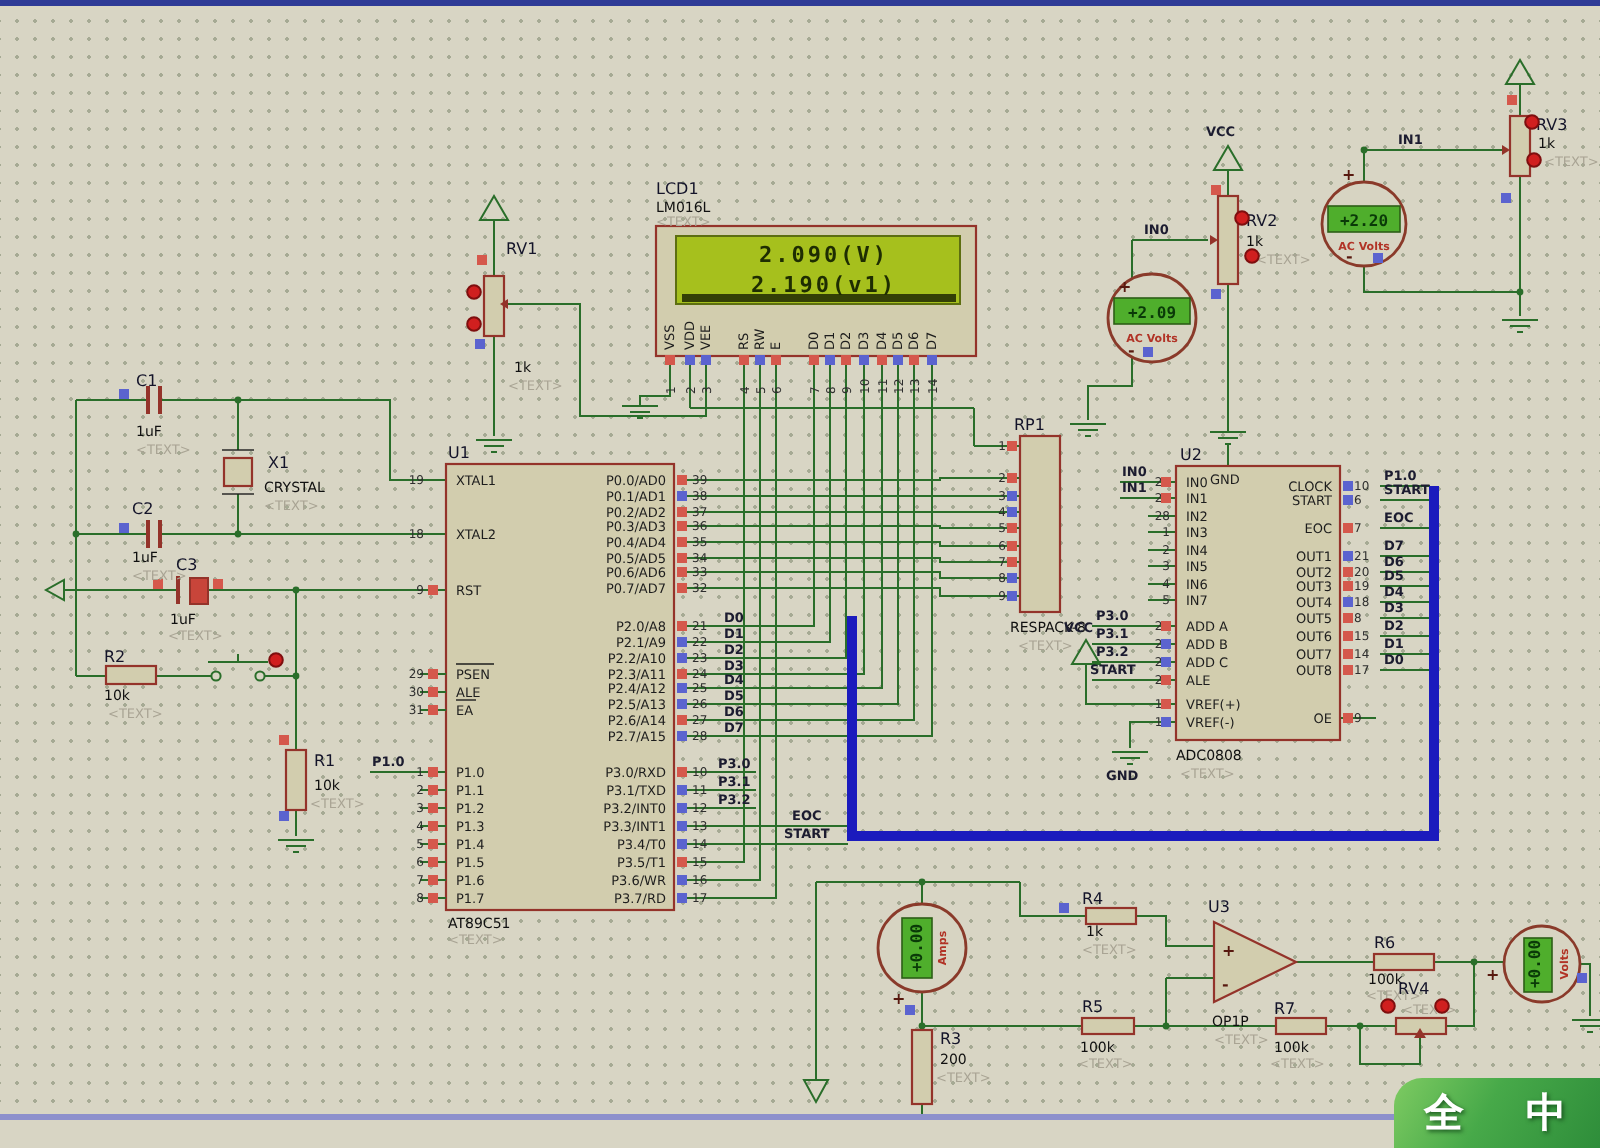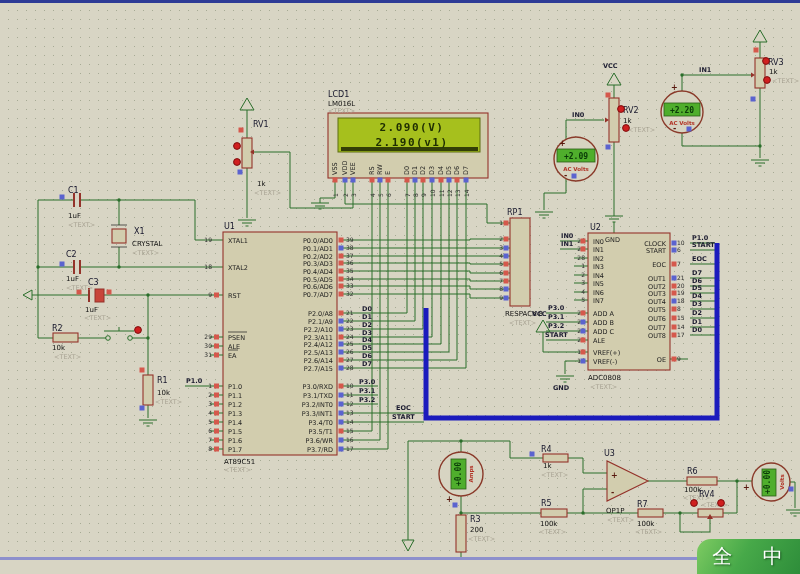--- a/index.html
+++ b/index.html
@@ -3,21 +3,21 @@
 <meta charset="utf-8">
 <style>
   html,body{margin:0;padding:0;background:#b9b6a8}
   .canvas{position:relative;width:800px;height:574px;background:#d8d5c4;overflow:hidden;font-family:"DejaVu Sans",sans-serif}
   .canvas::before{content:"";position:absolute;left:0;top:3px;right:0;bottom:14px;
     background-image:radial-gradient(#a6aa94 0.9px,transparent 1px);background-size:9px 9px;background-position:4px 3px;pointer-events:none}
   .topbar{position:absolute;top:0;left:0;width:800px;height:3px;background:#2e3b96}
   .botbar{position:absolute;top:557px;left:0;width:800px;height:3px;background:#8d90cc}
   .watermark{position:absolute;left:697px;top:539px;width:103px;height:35px;
     background:linear-gradient(120deg,#7ecb62 0%,#47a949 45%,#2e8d3a 100%);
-    border-top-left-radius:14px;color:#fff;font-weight:normal;font-size:20px;
+    border-top-left-radius:14px;color:#fff;font-weight:bold;font-size:20px;
     display:flex;align-items:center;justify-content:center;letter-spacing:12px;padding-left:10px;
     text-shadow:1px 1px 2px #19551f;box-sizing:border-box}
   svg{position:absolute;left:0;top:0}
   .w{fill:none;stroke:#2a6e2a;stroke-width:1}
   .bus{fill:none;stroke:#1b1bbd;stroke-width:5}
   .cmp{fill:#d2cdae;stroke:#94332a;stroke-width:1.1}
   .lcds{fill:#a6c01d;stroke:#5d6e10;stroke-width:1}
   .band{fill:#333f06}
   .mlcd{fill:#4fae2c;stroke:#2c5e17;stroke-width:0.8}
   .mcir{fill:#d7d4c2;stroke:#8a3a2a;stroke-width:1.4}

